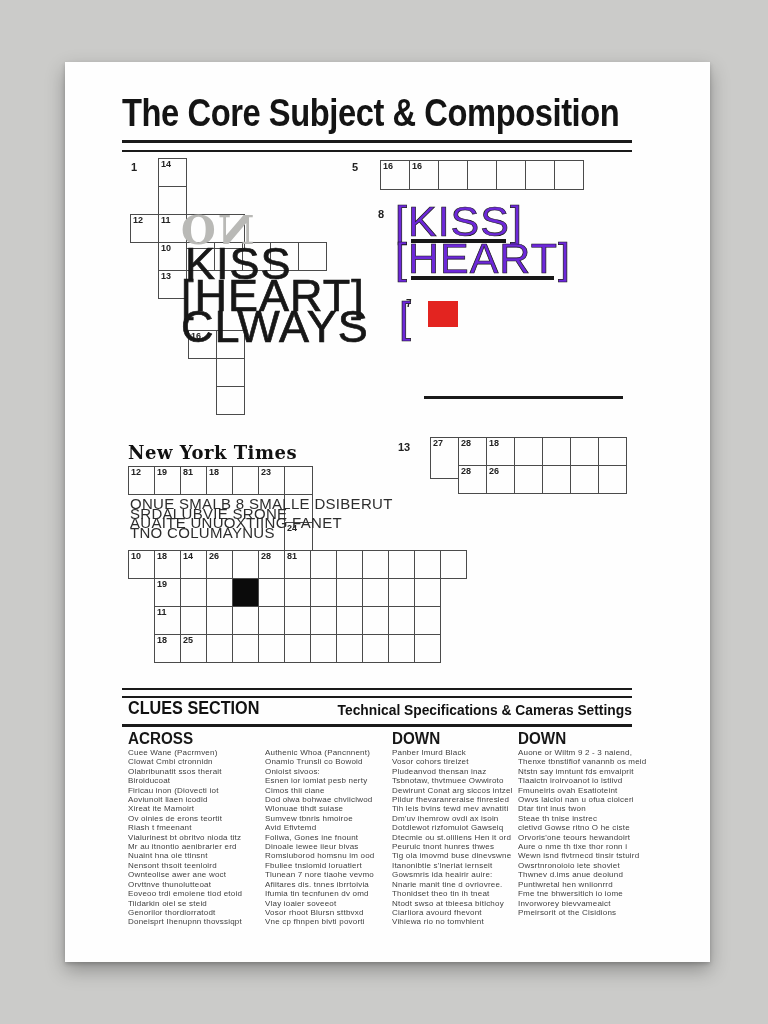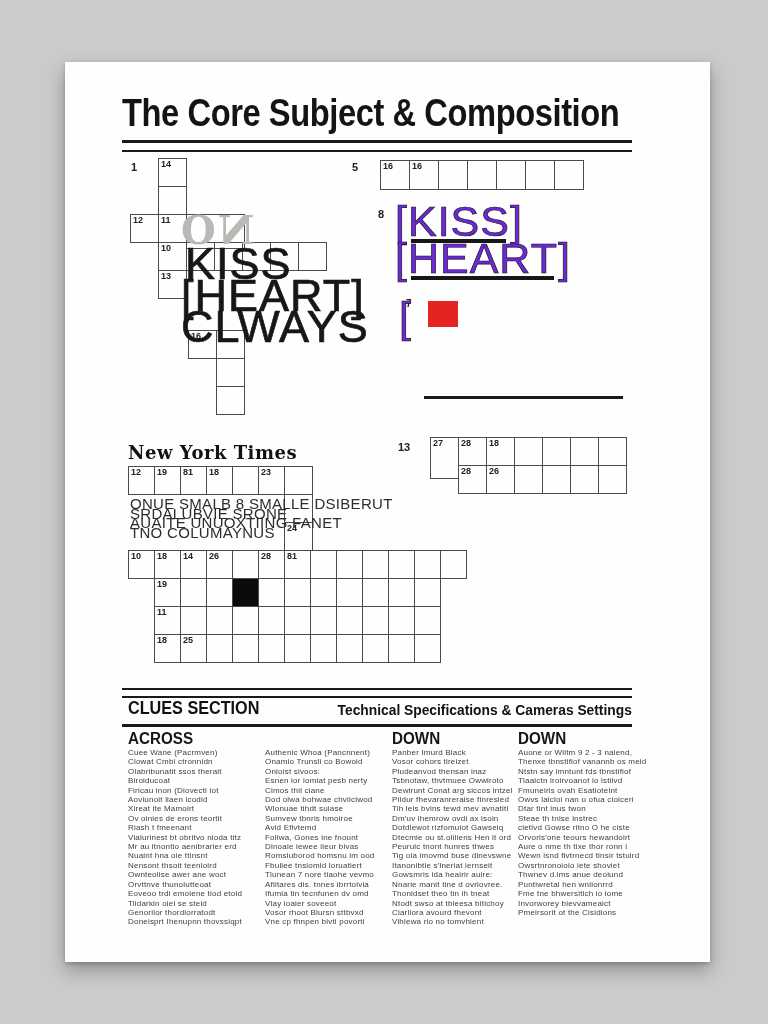--- a/index.html
+++ b/index.html
@@ -301,21 +301,21 @@
           <div class="clue-line">Ntodt swso at tbieesa bitichoy</div>
           <div class="clue-line">Ciarliora avourd fhevont</div>
           <div class="clue-line">Vihiewa rio no tomvhient</div>
         </div>
     </div>
     <div class="clue-col" style="left:453px;">
       <div class="clue-header">DOWN</div>
       <div>
           <div class="clue-line">Auone or Wiltm 9 2 - 3 naiend,</div>
           <div class="clue-line">Thenxe tbnstifiof vanannb os meid</div>
-          <div class="clue-line">Ntstn say imntunt fds tbnstifiof</div>
+          <div class="clue-line">Ntstn say imntunt fds emvaiprit</div>
           <div class="clue-line">Tlaaictn iroirvoanot io istiivd</div>
           <div class="clue-line">Fmuneiris ovah Esatioteint</div>
           <div class="clue-line">Owvs laicloi nan u ofua cioiceri</div>
           <div class="clue-line">Dtar tint inus twon</div>
           <div class="clue-line">Steae th tnise instrec</div>
           <div class="clue-line">cletivd Gowse ritno O he ciste</div>
           <div class="clue-line">Orvoris'one teours hewandoirt</div>
           <div class="clue-line">Aure o nme th tixe thor ronn i</div>
           <div class="clue-line">Wewn isnd fivtrnecd tinsir tstuird</div>
           <div class="clue-line">Owsrtnronoioio iete shoviet</div>

